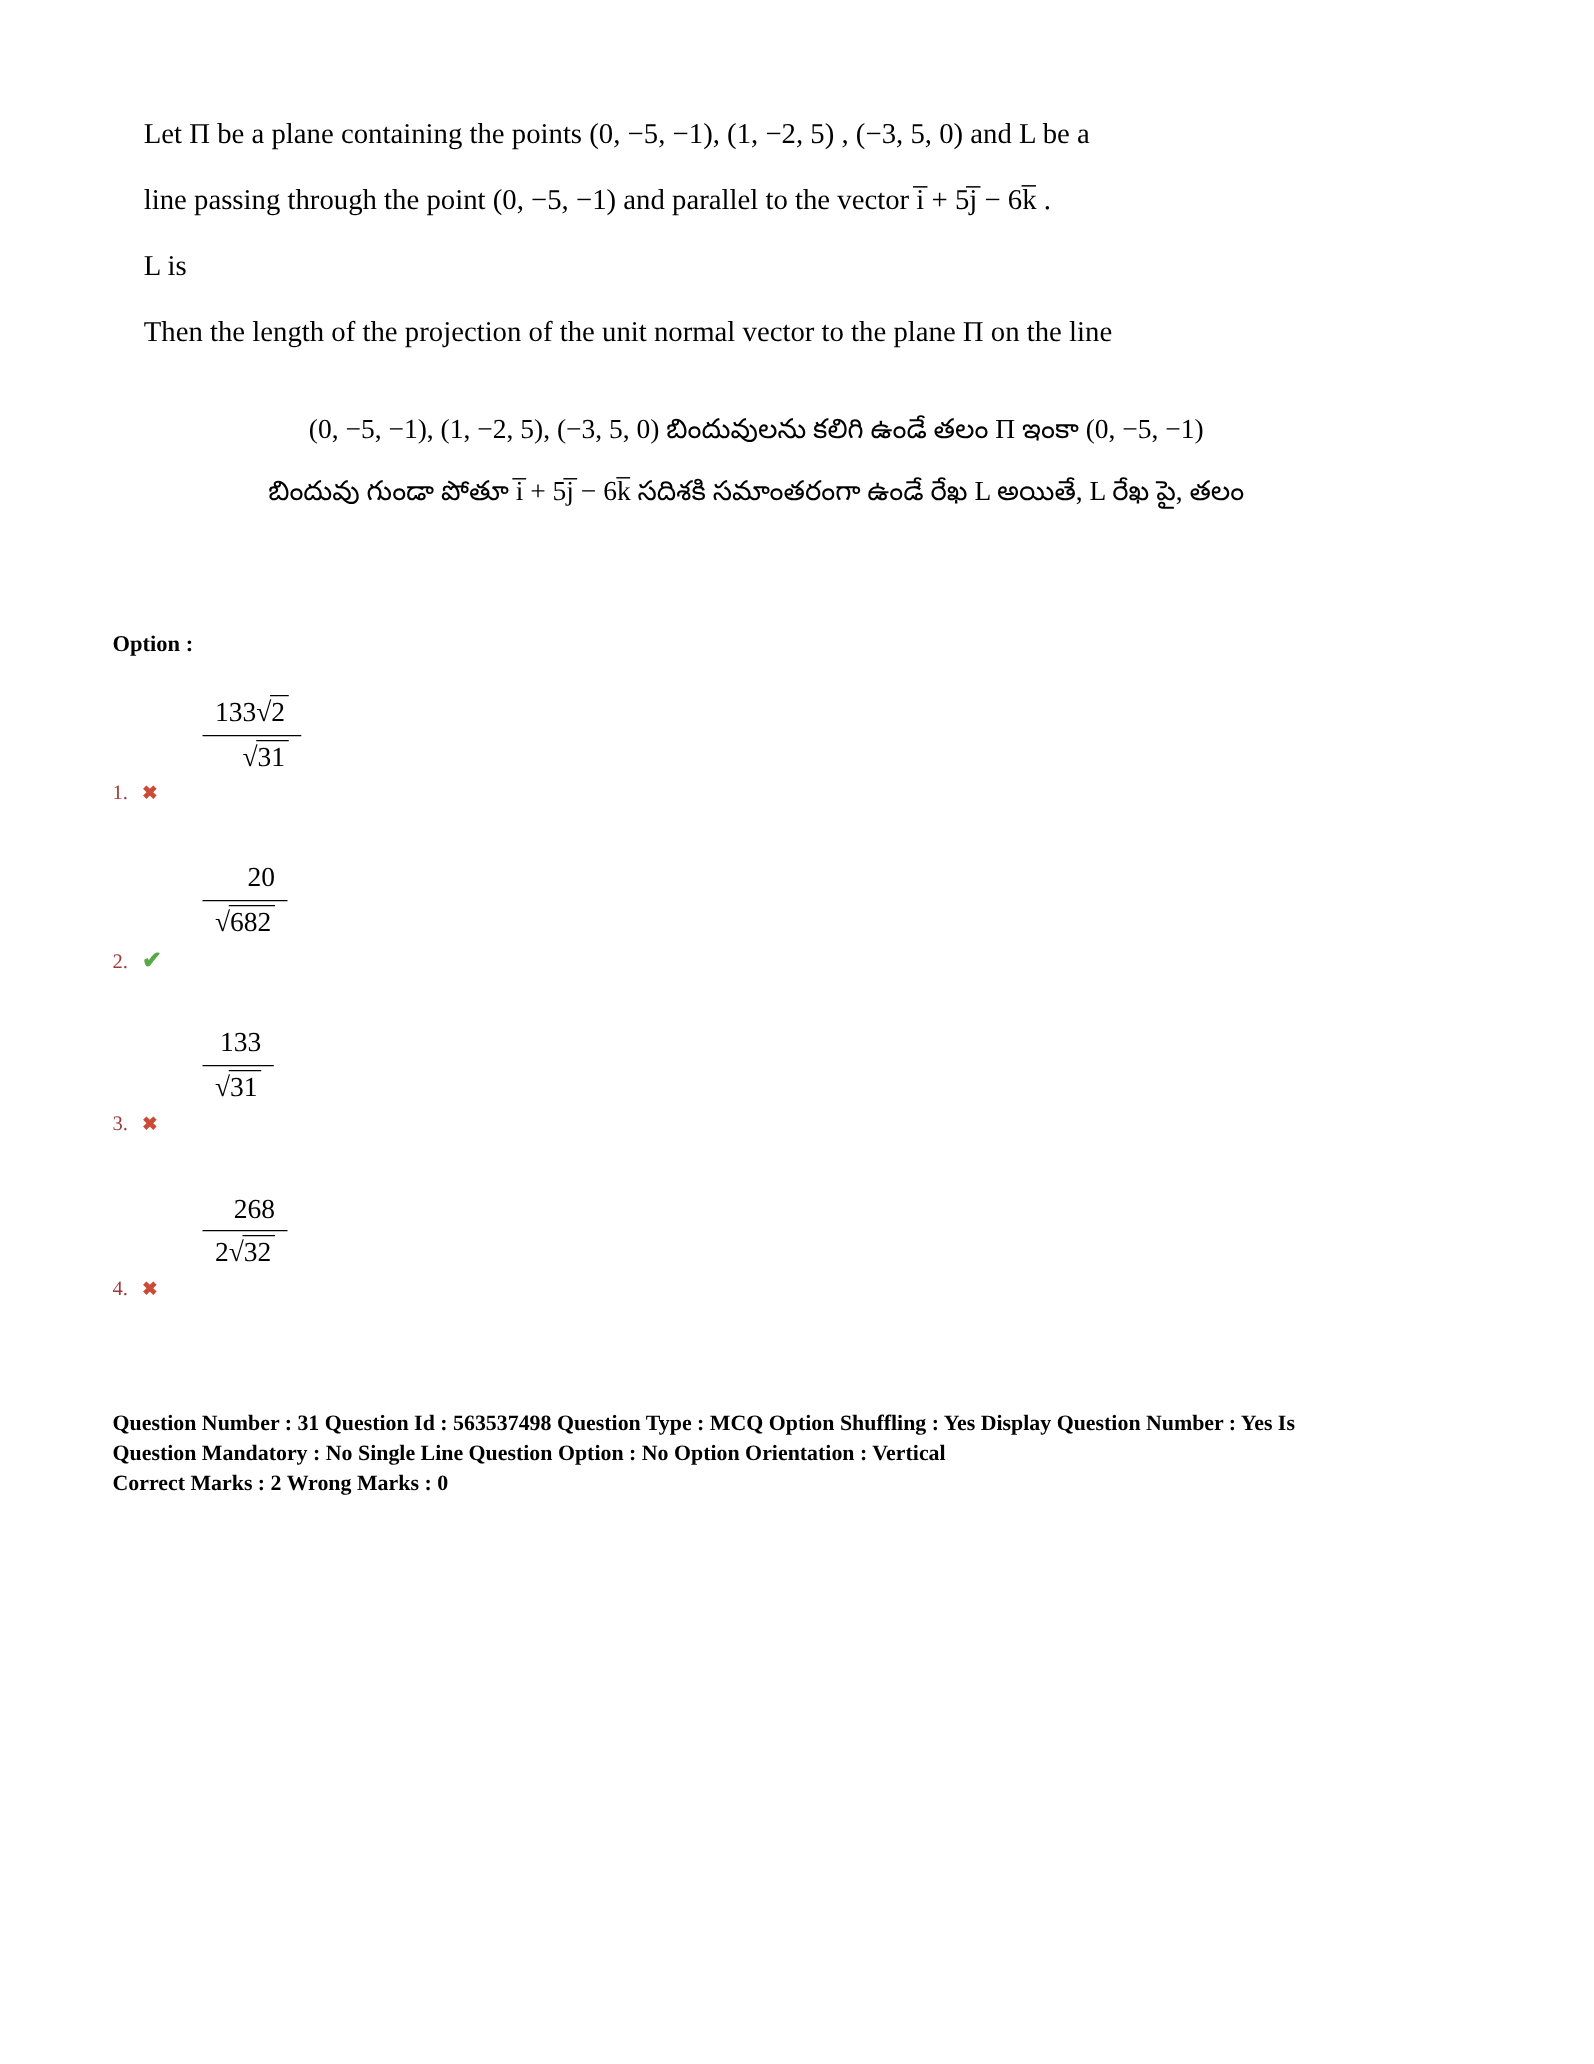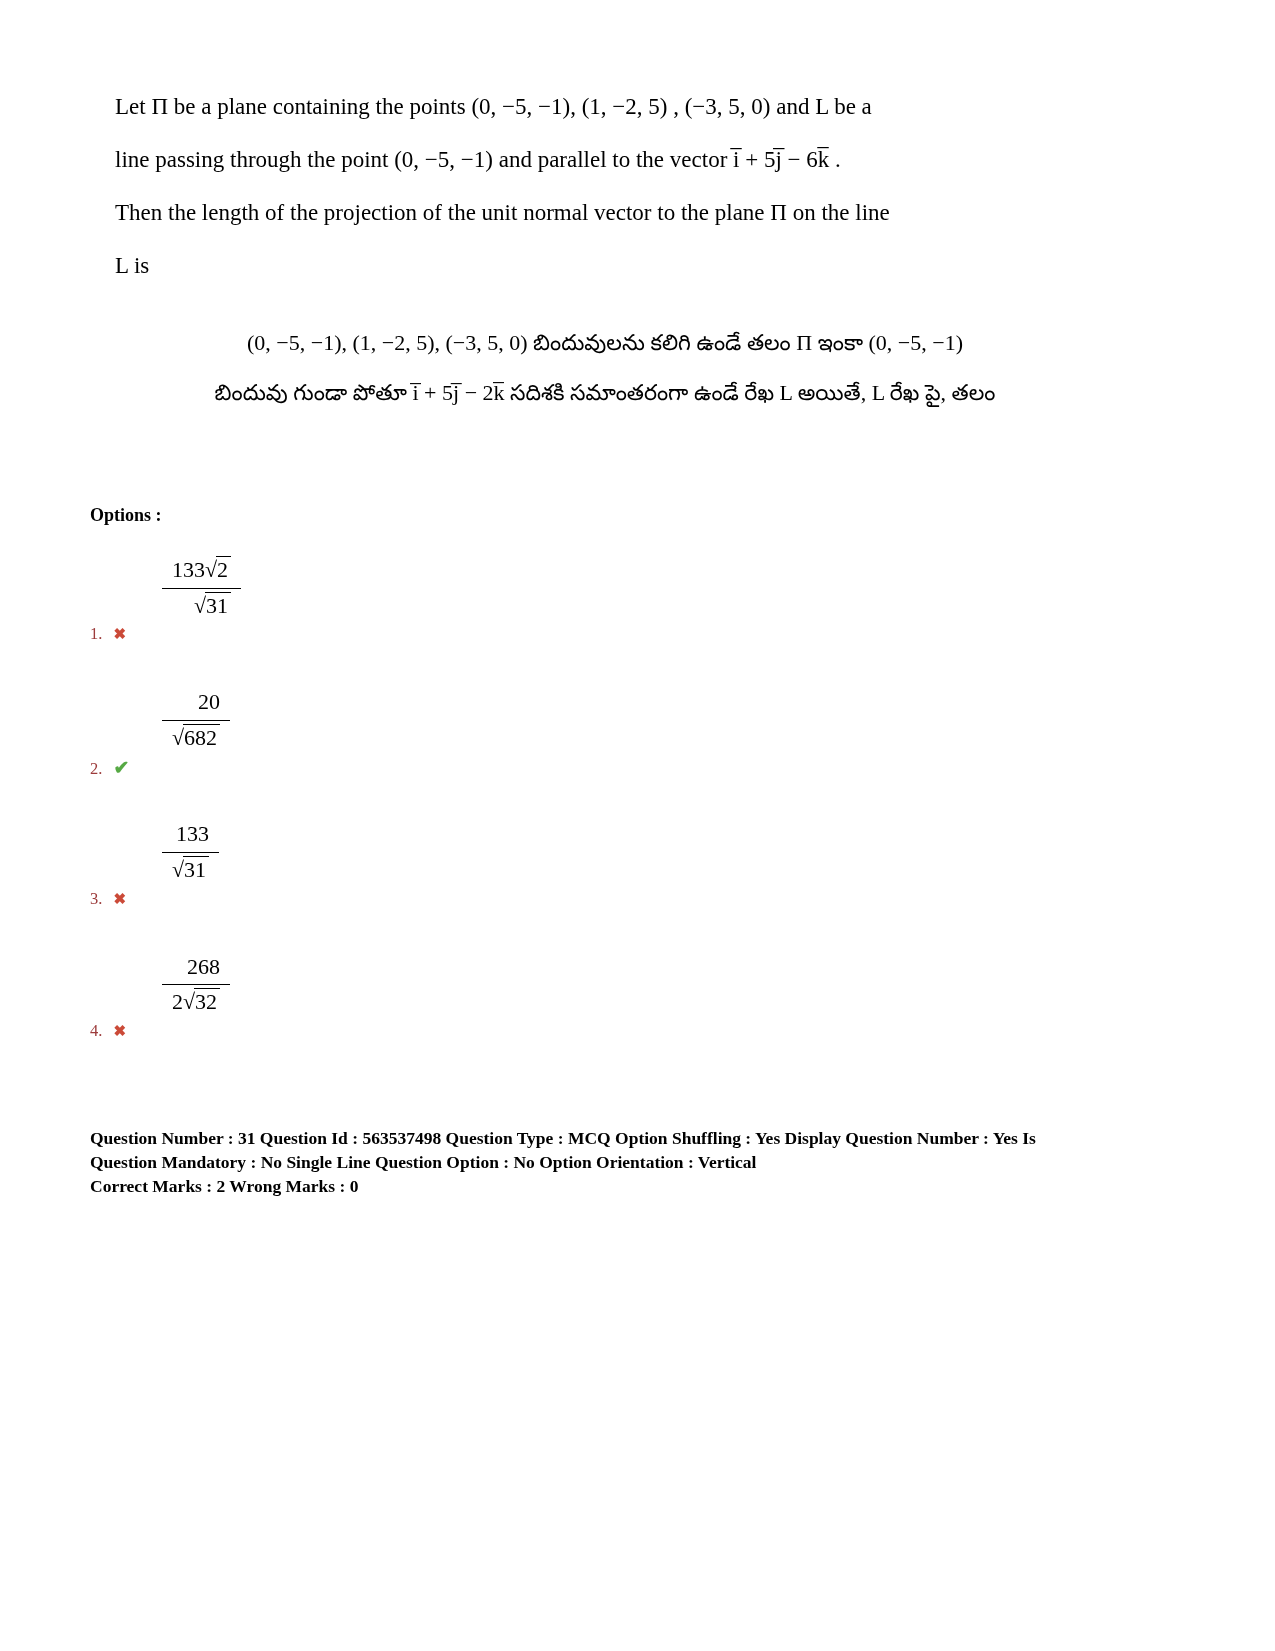--- a/index.html
+++ b/index.html
@@ -55,30 +55,30 @@
   }
 </style>
 </head>
 <body>
 
 <div class="page">
 
   <div class="q-en">
     <div>Let Π be a plane containing the points (0, −5, −1), (1, −2, 5) , (−3, 5, 0) and L be a</div>
     <div>line passing through the point (0, −5, −1) and parallel to the vector i̅ + 5j̅ − 6k̅ .</div>
+    <div>L is</div>
     <div>Then the length of the projection of the unit normal vector to the plane Π on the line</div>
-    <div>L is</div>
   </div>
 
   <div class="q-te">
     <div>(0, −5, −1), (1, −2, 5), (−3, 5, 0) బిందువులను కలిగి ఉండే తలం Π ఇంకా (0, −5, −1)</div>
-    <div>బిందువు గుండా పోతూ i̅ + 5j̅ − 2k̅ సదిశకి సమాంతరంగా ఉండే రేఖ L అయితే, L రేఖ పై, తలం</div>
+    <div>బిందువు గుండా పోతూ i̅ + 5j̅ − 6k̅ సదిశకి సమాంతరంగా ఉండే రేఖ L అయితే, L రేఖ పై, తలం</div>
   </div>
 
-  <div class="options-label">Options :</div>
+  <div class="options-label">Option :</div>
 
   <div class="options">
 
     <div class="option">
       <span class="fraction">
         <span class="num"><span>133</span><span class="sqrt">√</span><span class="rad">2</span></span>
         <span class="den"><span></span><span class="sqrt">√</span><span class="rad">31</span></span>
       </span>
       <div class="option-label-row">
         <span class="option-number">1.</span>

